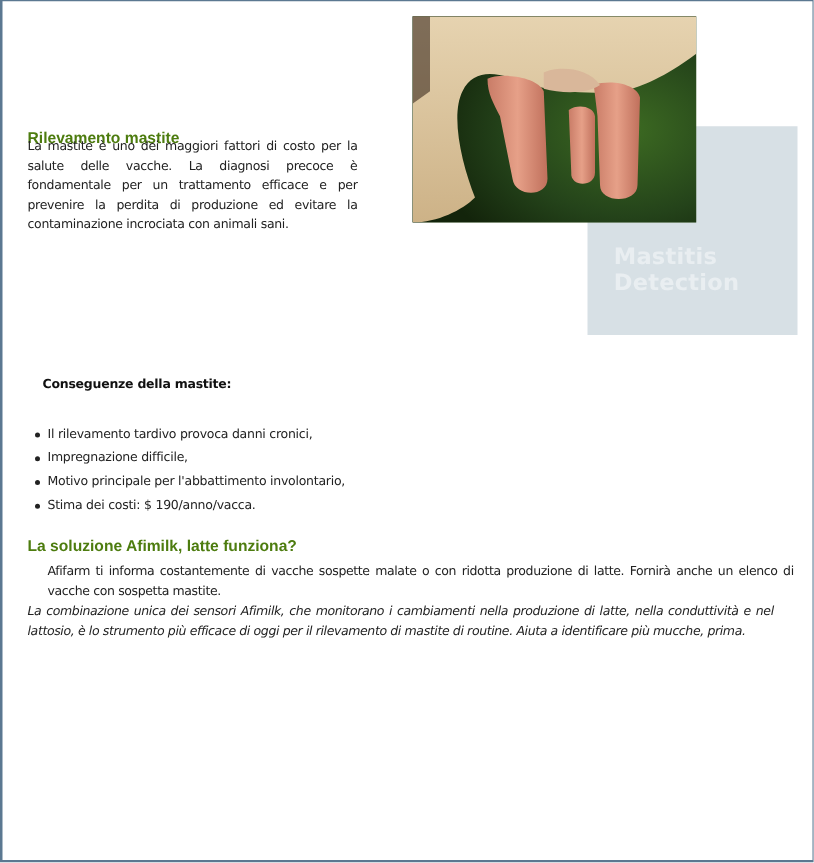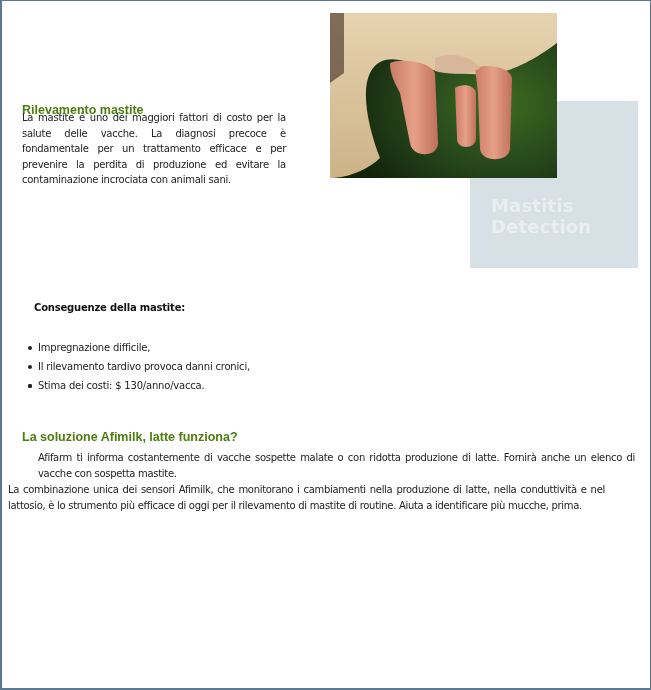--- a/index.html
+++ b/index.html
@@ -16,21 +16,21 @@
   h2.blue { color:#4d7c0f; font-family:"Liberation Sans", sans-serif; font-weight:bold; font-size:12.5px; margin:0; position:absolute; }
   .para { position:absolute; font-family:"DejaVu Sans", sans-serif; font-size:10px; line-height:15.5px; color:#222; text-align:justify; margin:0; }
   .sec1-title { left:22px; top:103px; }
   .sec1-text { left:22px; top:110px; width:264px; letter-spacing:-0.25px; }
   .cons-title { position:absolute; left:22px; top:290px; font-size:10px; font-weight:bold; color:#111; margin:12px; letter-spacing:-0.2px; }
   ul.cons { position:absolute; left:22px; top:338px; margin:0; padding:0; list-style:none; }
   ul.cons li { font-size:10px; line-height:19px; color:#222; position:relative; padding-left:16px; letter-spacing:-0.2px; }
   ul.cons li .dot { position:absolute; left:6px; top:8px; width:4px; height:4px; background:#222; border-radius:50%; }
   .sec2-title { left:22px; top:430px; }
   .sec2-p1 { left:38px; top:450px; width:597px; letter-spacing:-0.3px; }
-  .sec2-p2 { left:8px; top:482px; width:597px; letter-spacing:-0.3px; }
+  .sec2-p2 { left:22px; top:482px; width:597px; letter-spacing:-0.3px;font-style:italic; }
 </style>
 </head>
 <body>
 
 <div class="frame"></div>
 
 <h2 class="blue sec1-title">Rilevamento mastite</h2>
 <p class="para sec1-text">La mastite è uno dei maggiori fattori di costo per la salute delle vacche. La diagnosi precoce è fondamentale per un trattamento efficace e per prevenire la perdita di produzione ed evitare la contaminazione incrociata con animali sani.</p>
 
 <div class="graybox"></div>
@@ -61,21 +61,21 @@
     <path d="M105,45 C115,40 140,40 150,55 C140,62 120,62 105,58 Z" fill="#d9b79a"></path>
   </svg>
 </div>
 <div class="graybox-text">
   <div>Mastitis</div>
   <div>Detection</div>
 </div>
 
 <p class="cons-title">Conseguenze della mastite:</p>
 <ul class="cons">
+  <li><span class="dot"></span><span>Il rilevamento tardivo provoca danni cronici,</span></li>
   <li><span class="dot"></span><span>Impregnazione difficile,</span></li>
-  <li><span class="dot"></span><span>Il rilevamento tardivo provoca danni cronici,</span></li>
-  <li><span class="dot"></span></li>
-  <li><span class="dot"></span><span>Stima dei costi: $ 130/anno/vacca.</span></li>
+  <li><span class="dot"></span><span>Motivo principale per l'abbattimento involontario,</span></li>
+  <li><span class="dot"></span><span>Stima dei costi: $ 190/anno/vacca.</span></li>
 </ul>
 
 <h2 class="blue sec2-title">La soluzione Afimilk, latte funziona?</h2>
 <p class="para sec2-p1">Afifarm ti informa costantemente di vacche sospette malate o con ridotta produzione di latte. Fornirà anche un elenco di vacche con sospetta mastite.</p>
 <p class="para sec2-p2">La combinazione unica dei sensori Afimilk, che monitorano i cambiamenti nella produzione di latte, nella conduttività e nel lattosio, è lo strumento più efficace di oggi per il rilevamento di mastite di routine. Aiuta a identificare più mucche, prima.</p>
 
 </body></html>

